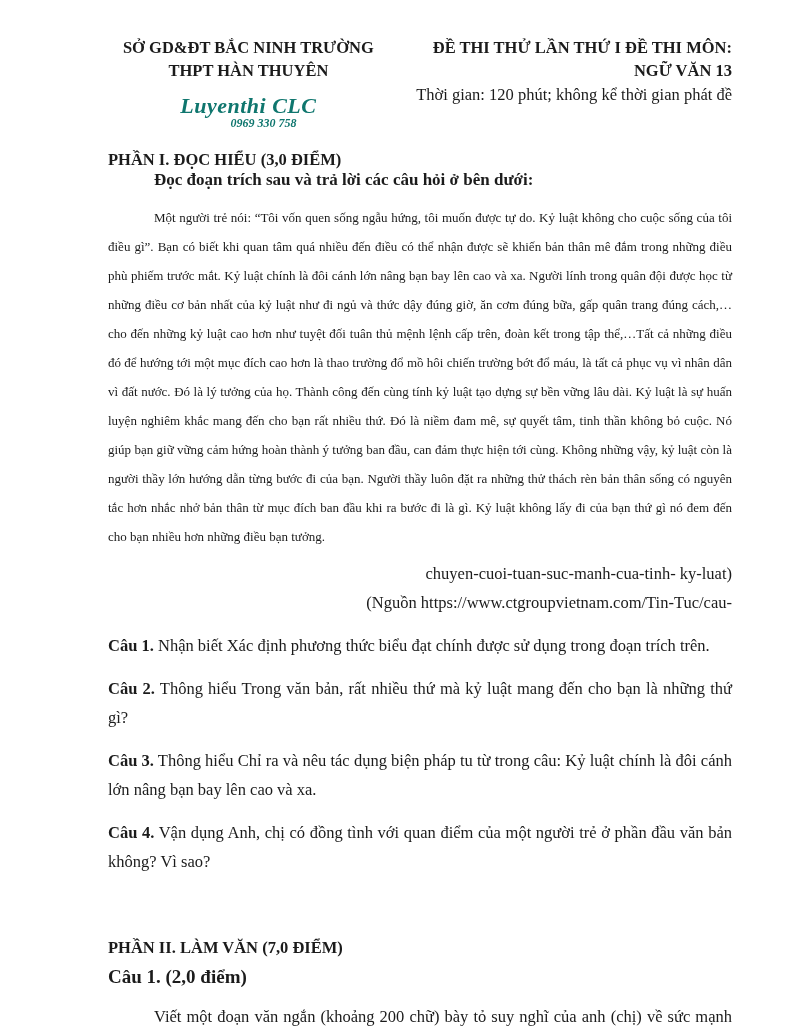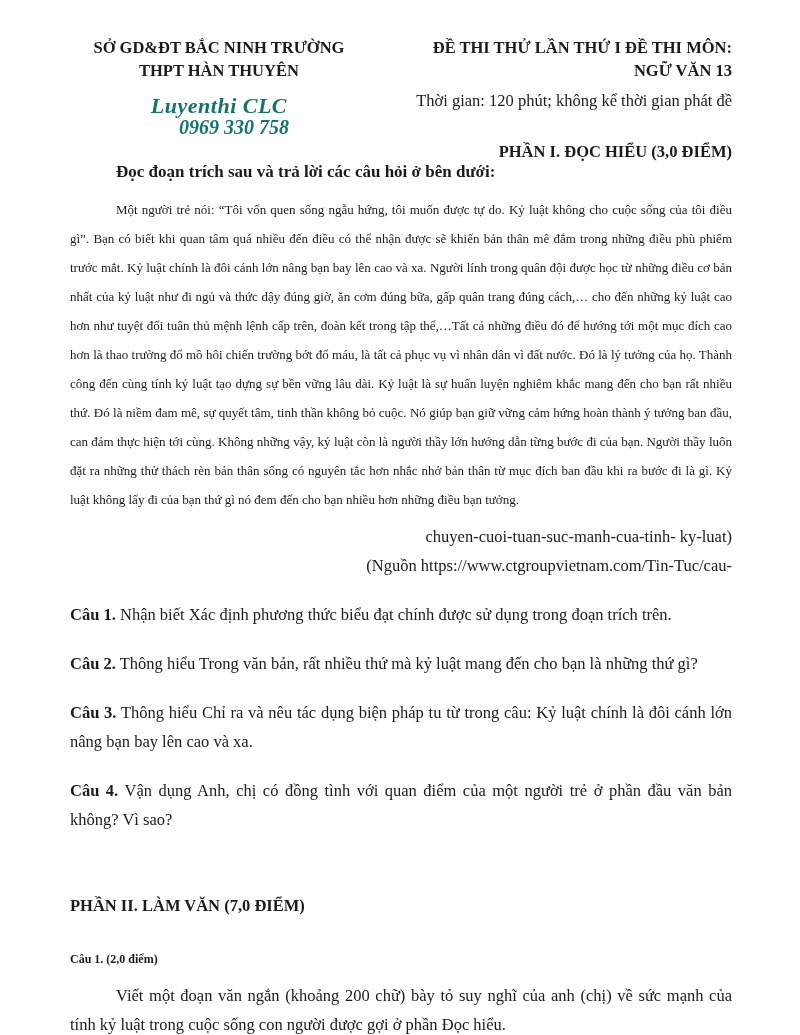--- a/index.html
+++ b/index.html
@@ -11,21 +11,21 @@
     width: 800px;
     height: 1035px;
     font-family: "Liberation Serif", "DejaVu Serif", serif;
     color: #1b1b1b;
     overflow: hidden;
   }
   .page {
     box-sizing: border-box;
     width: 800px;
     height: 1035px;
-    padding: 36px 68px 0 70px;
+    padding: 36px 68px 0 108px;
   }
   
   .header {
     display: flex;
     align-items: flex-start;
   }
   .header-left {
     width: 45%;
     text-align: center;
   }
@@ -39,45 +39,44 @@
     line-height: 23px;
   }
   .header-right .exam-line {
     font-weight: bold;
     font-size: 16.5px;
     line-height: 23px;
   }
   .header-right .time-line {
     font-size: 16.5px;
     line-height: 26px;
-    margin-top: 6px;
+    margin-top: 0;
   }
   .logo {
     margin-top: 12px;
     text-align: center;
     font-style: italic;
     font-weight: bold;
     line-height: 1.05;
   }
   .logo-brand {
     font-size: 22px;
     letter-spacing: 0.5px;
     display: block;
   }
   .logo-phone {
-    font-size: 20px;
+    font-size: 12px;
     display: block;
     padding-left: 30px;
   }
   
   .section-heading {
     font-weight: bold;
     font-size: 16.5px;
-    margin: 4px 0 0 0;
-    text-align: right;
+    margin: 20px 0 0 0;
   }
   .instruction {
     font-weight: bold;
     font-size: 17px;
     margin: 0 0 0 0;
     text-indent: 46px;
   }
   .passage {
     font-size: 13px;
     line-height: 29px;
@@ -88,32 +87,32 @@
   .source {
     font-size: 16.5px;
     line-height: 29px;
     text-align: right;
     margin: 8px 0 0 0;
   }
   .question {
     font-size: 16.5px;
     line-height: 29px;
     text-align: justify;
-    margin: 20px 0 0 0;
+    margin: 14px 0 0 0;
   }
   .question .q-label { font-weight: bold; }
   .part2-heading {
     font-weight: bold;
     font-size: 16.5px;
     margin: 62px 0 0 0;
   }
   .sub-label {
     font-weight: bold;
-    font-size: 12px;
-    margin: 36px 0 0 0;
+    font-size: 19px;
+    margin: 8px 0 0 0;
   }
   .essay-text {
     font-size: 16.5px;
     line-height: 29px;
     text-align: justify;
     text-indent: 46px;
     margin: 14px 0 0 0;
   }
 </style>
 </head>

